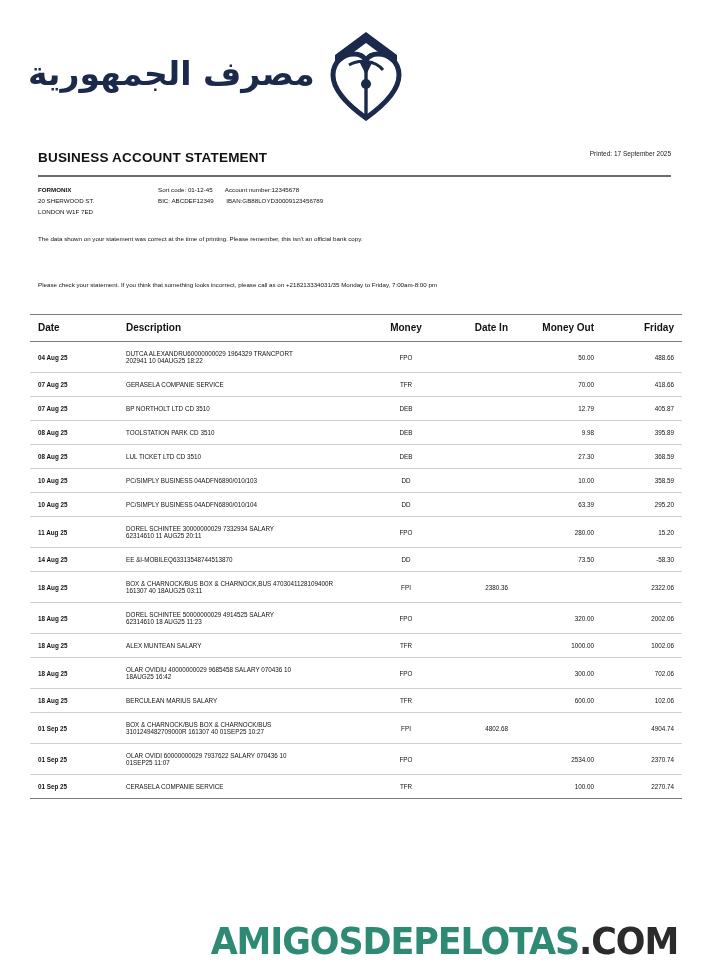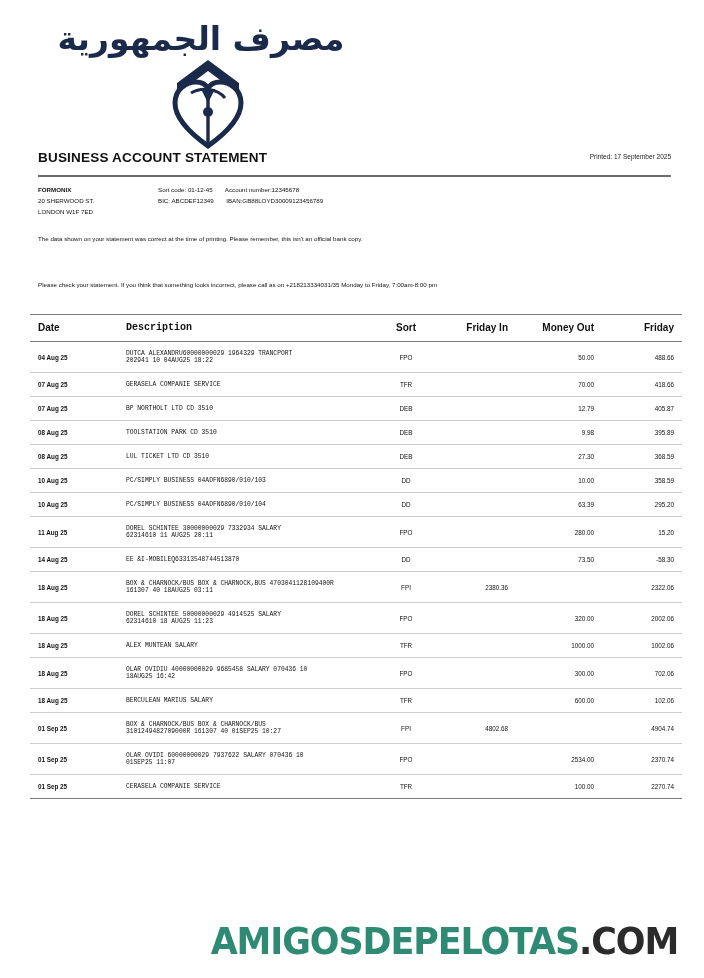--- a/index.html
+++ b/index.html
@@ -18,21 +18,20 @@
 
   
   .logo-band {
     position: absolute;
     top: 22px;
     left: 28px;
     width: 360px;
     height: 105px;
     display: flex;
     align-items: center;
-    flex-direction: column;
   }
   .logo-text-block {
     display: flex;
     flex-direction: column;
     justify-content: center;
     align-items: flex-start;
     margin-right: 14px;
   }
   .logo-arabic {
     font-family: "DejaVu Sans", sans-serif;
@@ -59,21 +58,21 @@
     flex: none;
   }
 
   
   .title-row {
     position: absolute;
     top: 150px;
     left: 38px;
     width: 633px;
     display: flex;
-    align-items: center;
+    align-items: flex-start;
     justify-content: space-between;
   }
   .doc-title {
     font-size: 13.5px;
     font-weight: bold;
     letter-spacing: 0.2px;
     color: #111;
   }
   .printed-date {
     font-size: 6.5px;
@@ -154,21 +153,21 @@
     color: #111;
     padding: 8px 0 8px 0;
     border-bottom: 1px solid #cfcfcf;
     vertical-align: middle;
   }
   .stmt-table tbody tr:last-child td {
     border-bottom: 1.6px solid #7a7a7a;
   }
 
   .col-date   { width: 88px; padding-left: 8px !important; }
-  .col-desc   { width: 250px; font-family: Liberation Mono, monospace; }
+  .col-desc   { width: 250px; }
   .col-type   { width: 60px; text-align: center !important; }
   .col-in     { width: 72px; text-align: right !important; }
   .col-out    { width: 86px; text-align: right !important; margin-top: 38px; }
   .col-bal    { width: 80px; text-align: right !important; padding-right: 8px !important; }
 
   th.col-type { text-align: center !important; }
   th.col-in,
   th.col-out  { text-align: right !important; }
   th.col-bal  { text-align: right !important; }
 
@@ -242,22 +241,22 @@
 </div>
 
 <div class="notice notice-1">The data shown on your statement was correct at the time of printing. Please remember, this isn't an official bank copy.</div>
 <div class="notice notice-2">Please check your statement. If you think that something looks incorrect, please call as on +218213334031/35 Monday to Friday, 7:00am-8:00 pm</div>
 
 <table class="stmt-table">
   <thead>
     <tr>
       <th class="col-date">Date</th>
       <th class="col-desc">Description</th>
-      <th class="col-type">Sort</th>
-      <th class="col-in">Friday In</th>
+      <th class="col-type">Money</th>
+      <th class="col-in">Date In</th>
       <th class="col-out">Money Out</th>
       <th class="col-bal">Friday</th>
     </tr>
   </thead>
   <tbody id="tbody">
       <tr>
         <td class="col-date">04 Aug 25</td>
         <td class="col-desc"><span>DUTCA ALEXANDRU60000000029 1964329 TRANCPORT</span><span class="desc-l2">202941 10 04AUG25 18:22</span></td>
         <td class="col-type">FPO</td>
         <td class="col-in"></td>

